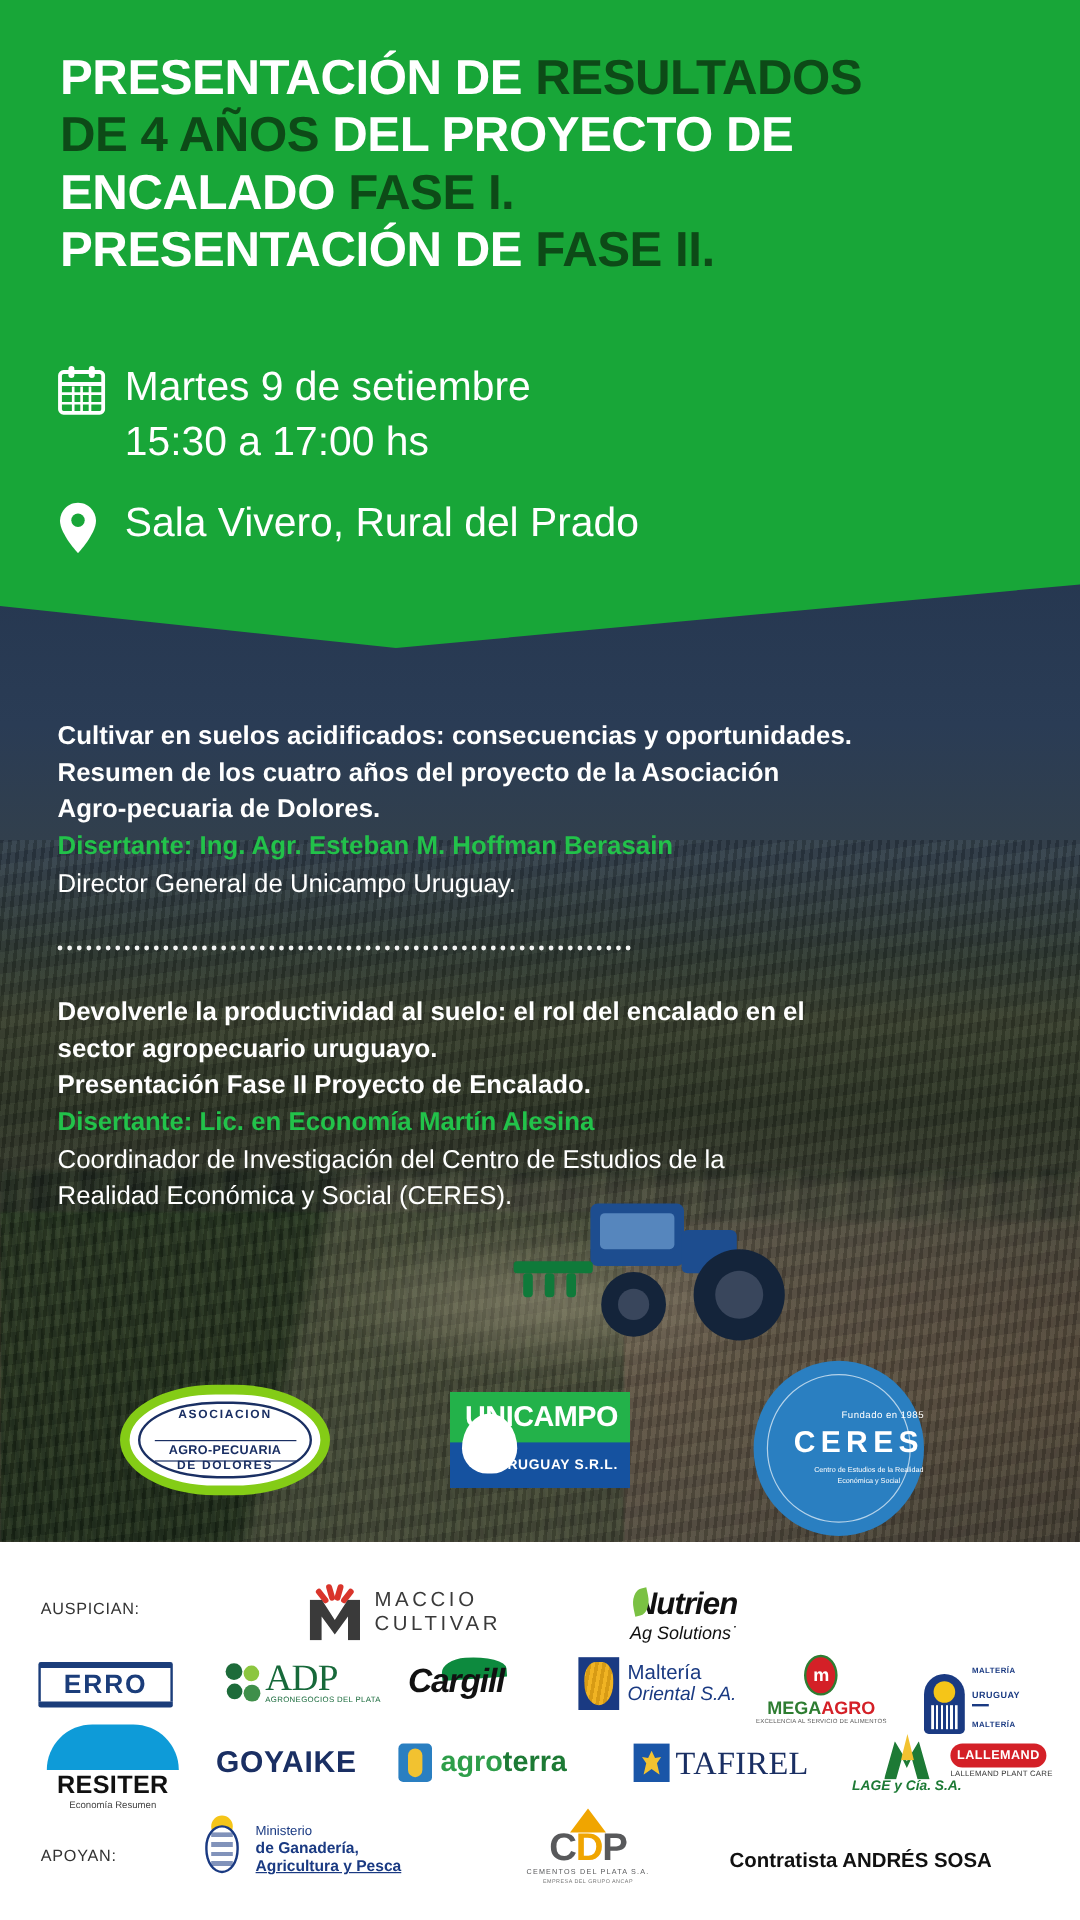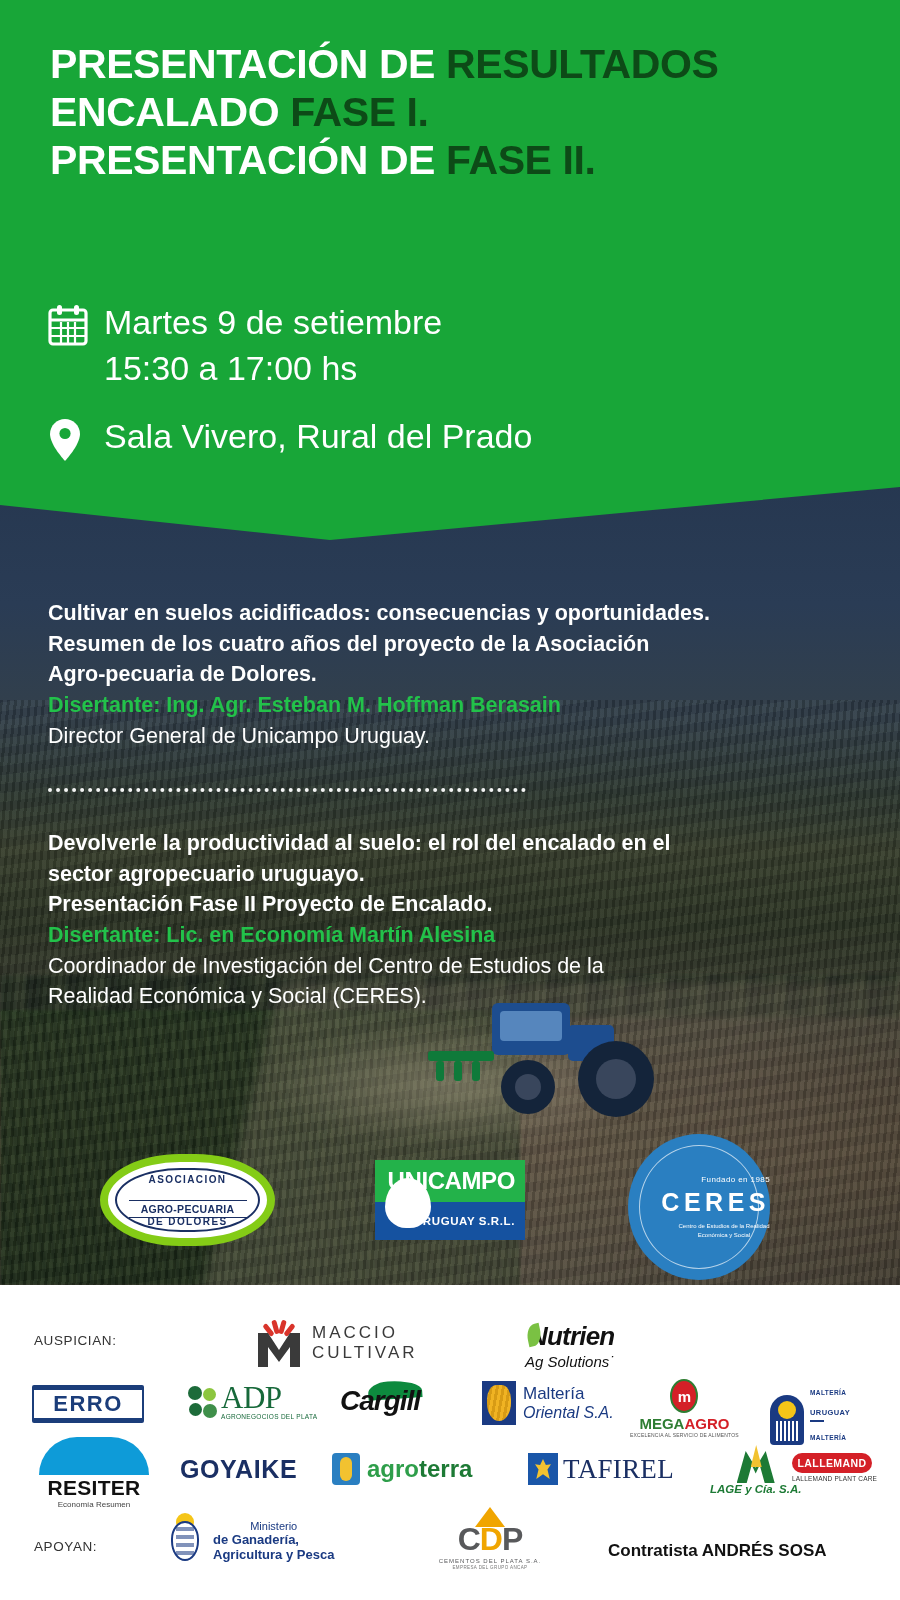--- a/index.html
+++ b/index.html
@@ -359,23 +359,23 @@
   }
   .mgap .coat .ov::after {
     content:""; position:absolute; left:3px; top:4px; right:3px; bottom:4px;
     background:repeating-linear-gradient(0deg,#1a3a82 0 4px,#fff 4px 8px); opacity:.55;
   }
   .mgap .coat .sun {
     position:absolute; left:11px; top:0; width:18px; height:18px;
     background:#f5c518; border-radius:50%;
   }
   .mgap .txt { margin-left:8px; color:#1a3a82; }
-  .mgap .t1 { font-size:11px;text-align:center; }
+  .mgap .t1 { font-size:11px; }
   .mgap .t2 { font-size:13px; font-weight:bold; }
-  .mgap .t3 { font-size:13px; font-weight:bold; }
+  .mgap .t3 { font-size:13px; font-weight:bold;text-decoration:underline; }
 
   .cdp { position:absolute; left:432px; top:0px; text-align:center; width:116px; }
   .cdp .roof {
     width:0; height:0; margin:0 auto; border-left:15px solid transparent;
     border-right:15px solid transparent; border-bottom:20px solid #f0a500;
   }
   .cdp .t1 {
     font-size:32px; font-weight:bold; color:#58595b; letter-spacing:-1px;
     margin-top:-4px; line-height:1;
   }
@@ -418,20 +418,23 @@
     </svg>
   </div>
 
   <div class="green-band"></div>
 
   <div class="title">
     <div>
       <span>PRESENTACIÓN DE </span><span class="dark">RESULTADOS</span>
     </div>
     <div>
+      <span class="dark">DE 4 AÑOS</span><span> DEL PROYECTO DE</span>
+    </div>
+    <div>
       <span>ENCALADO </span><span class="dark">FASE I.</span>
     </div>
     <div>
       <span>PRESENTACIÓN DE </span><span class="dark">FASE II.</span>
     </div>
   </div>
 
   <div class="meta">
     <div class="meta-row">
       <div class="meta-icon">

